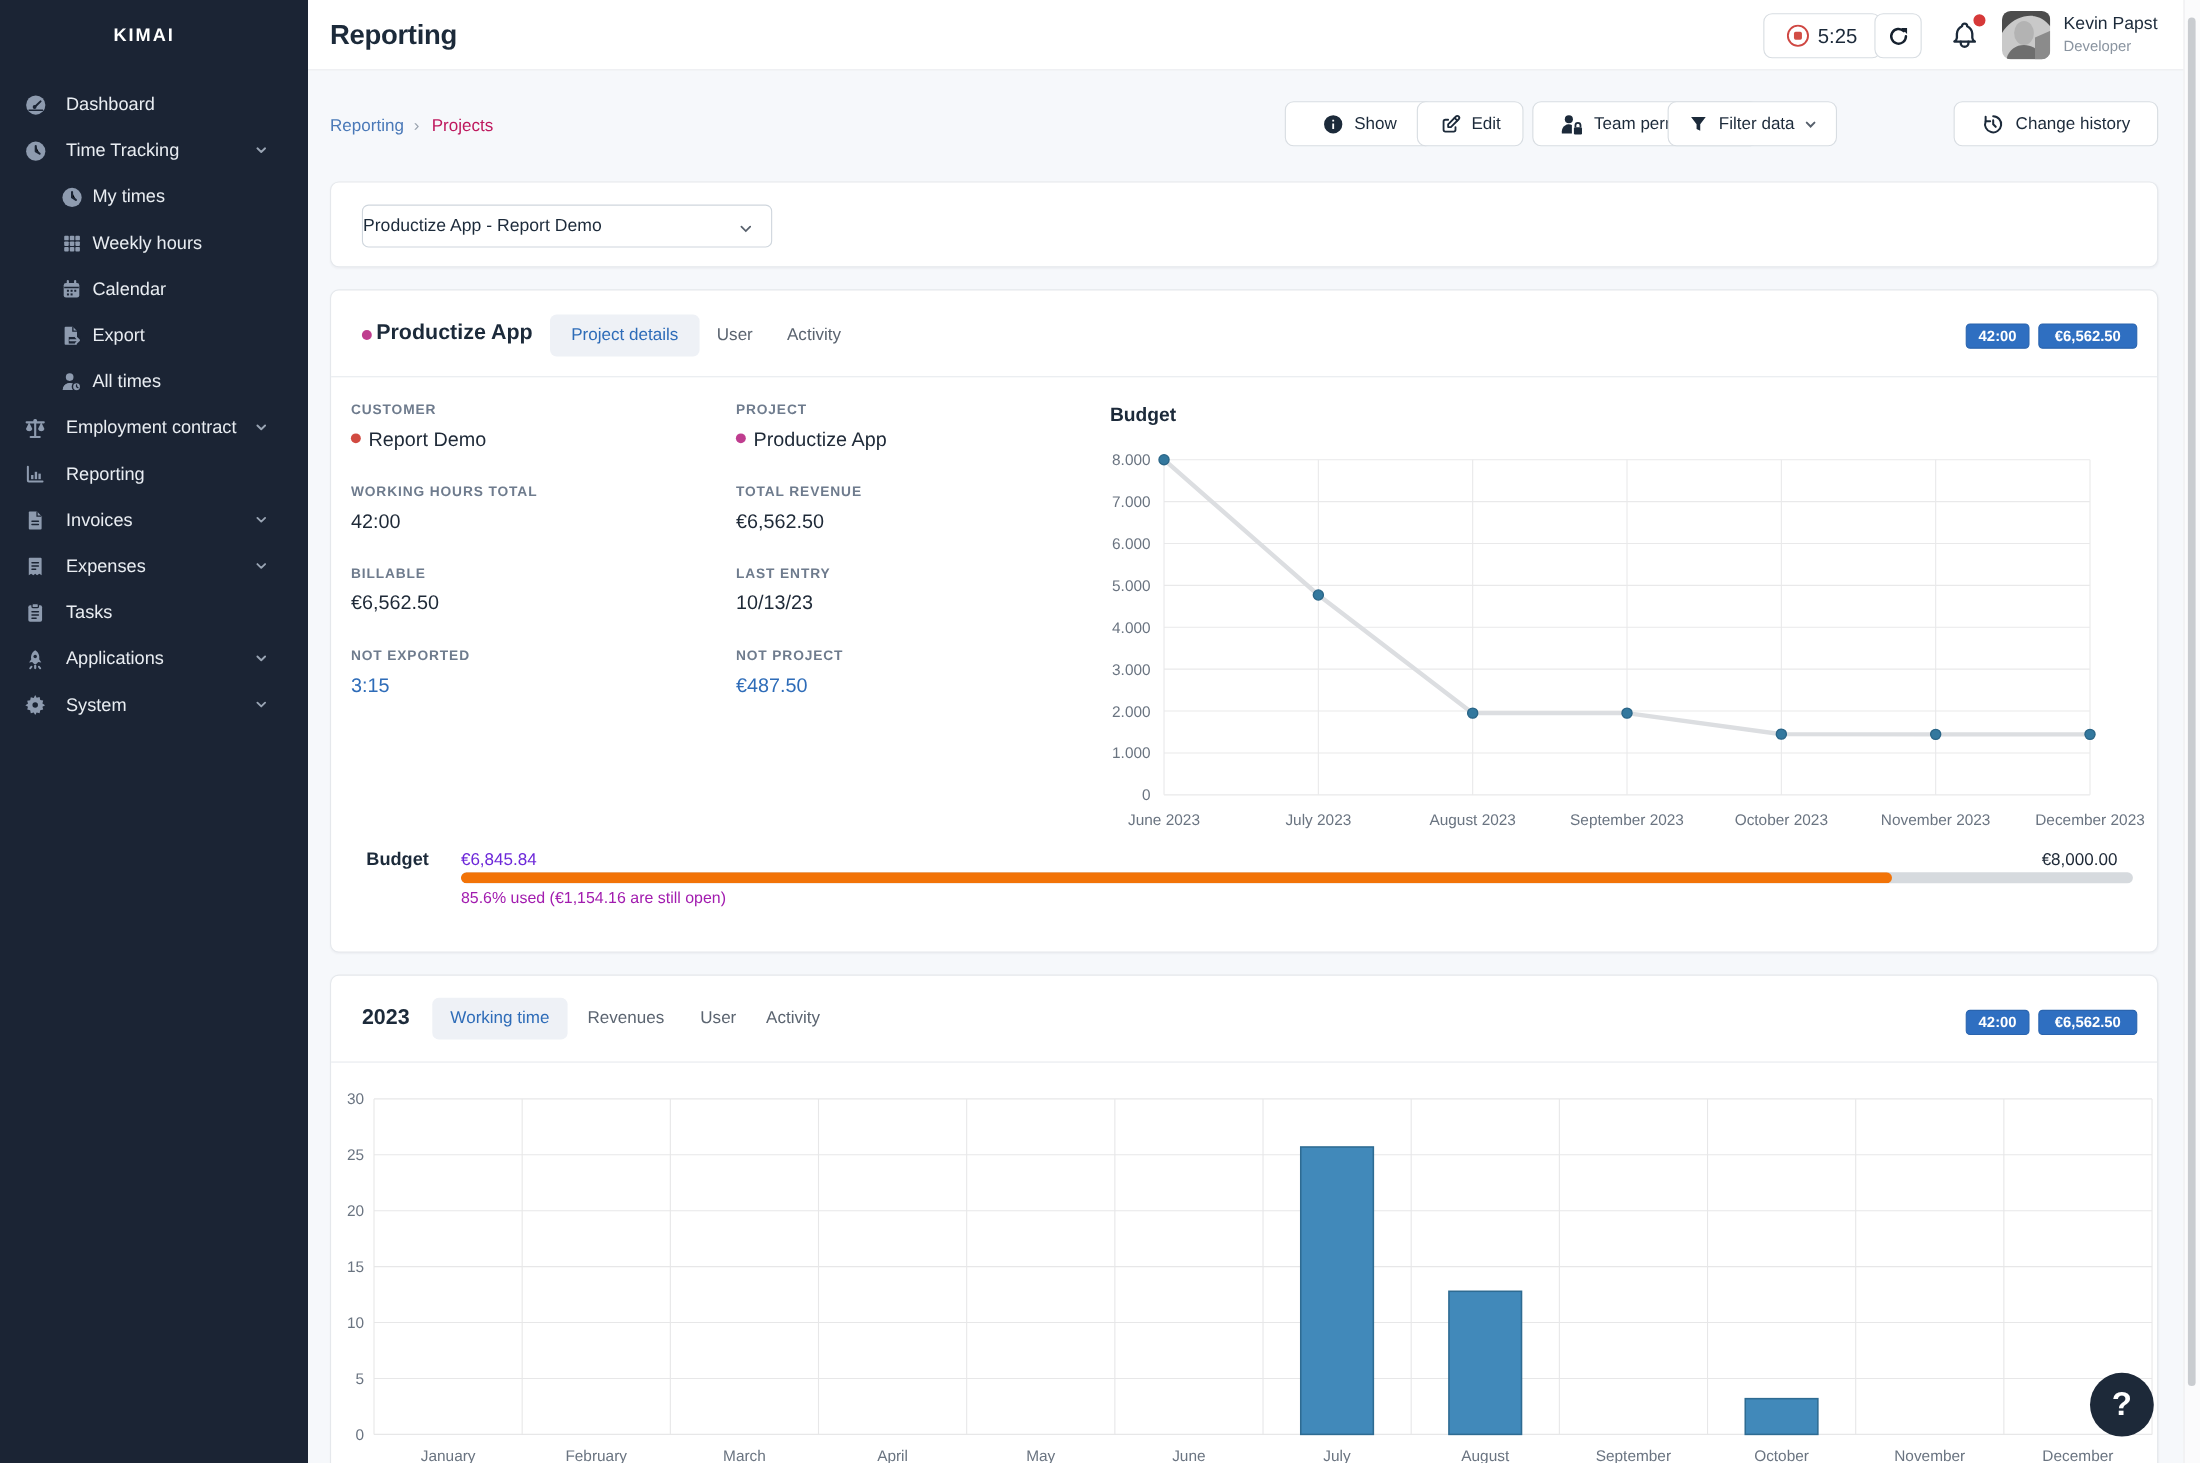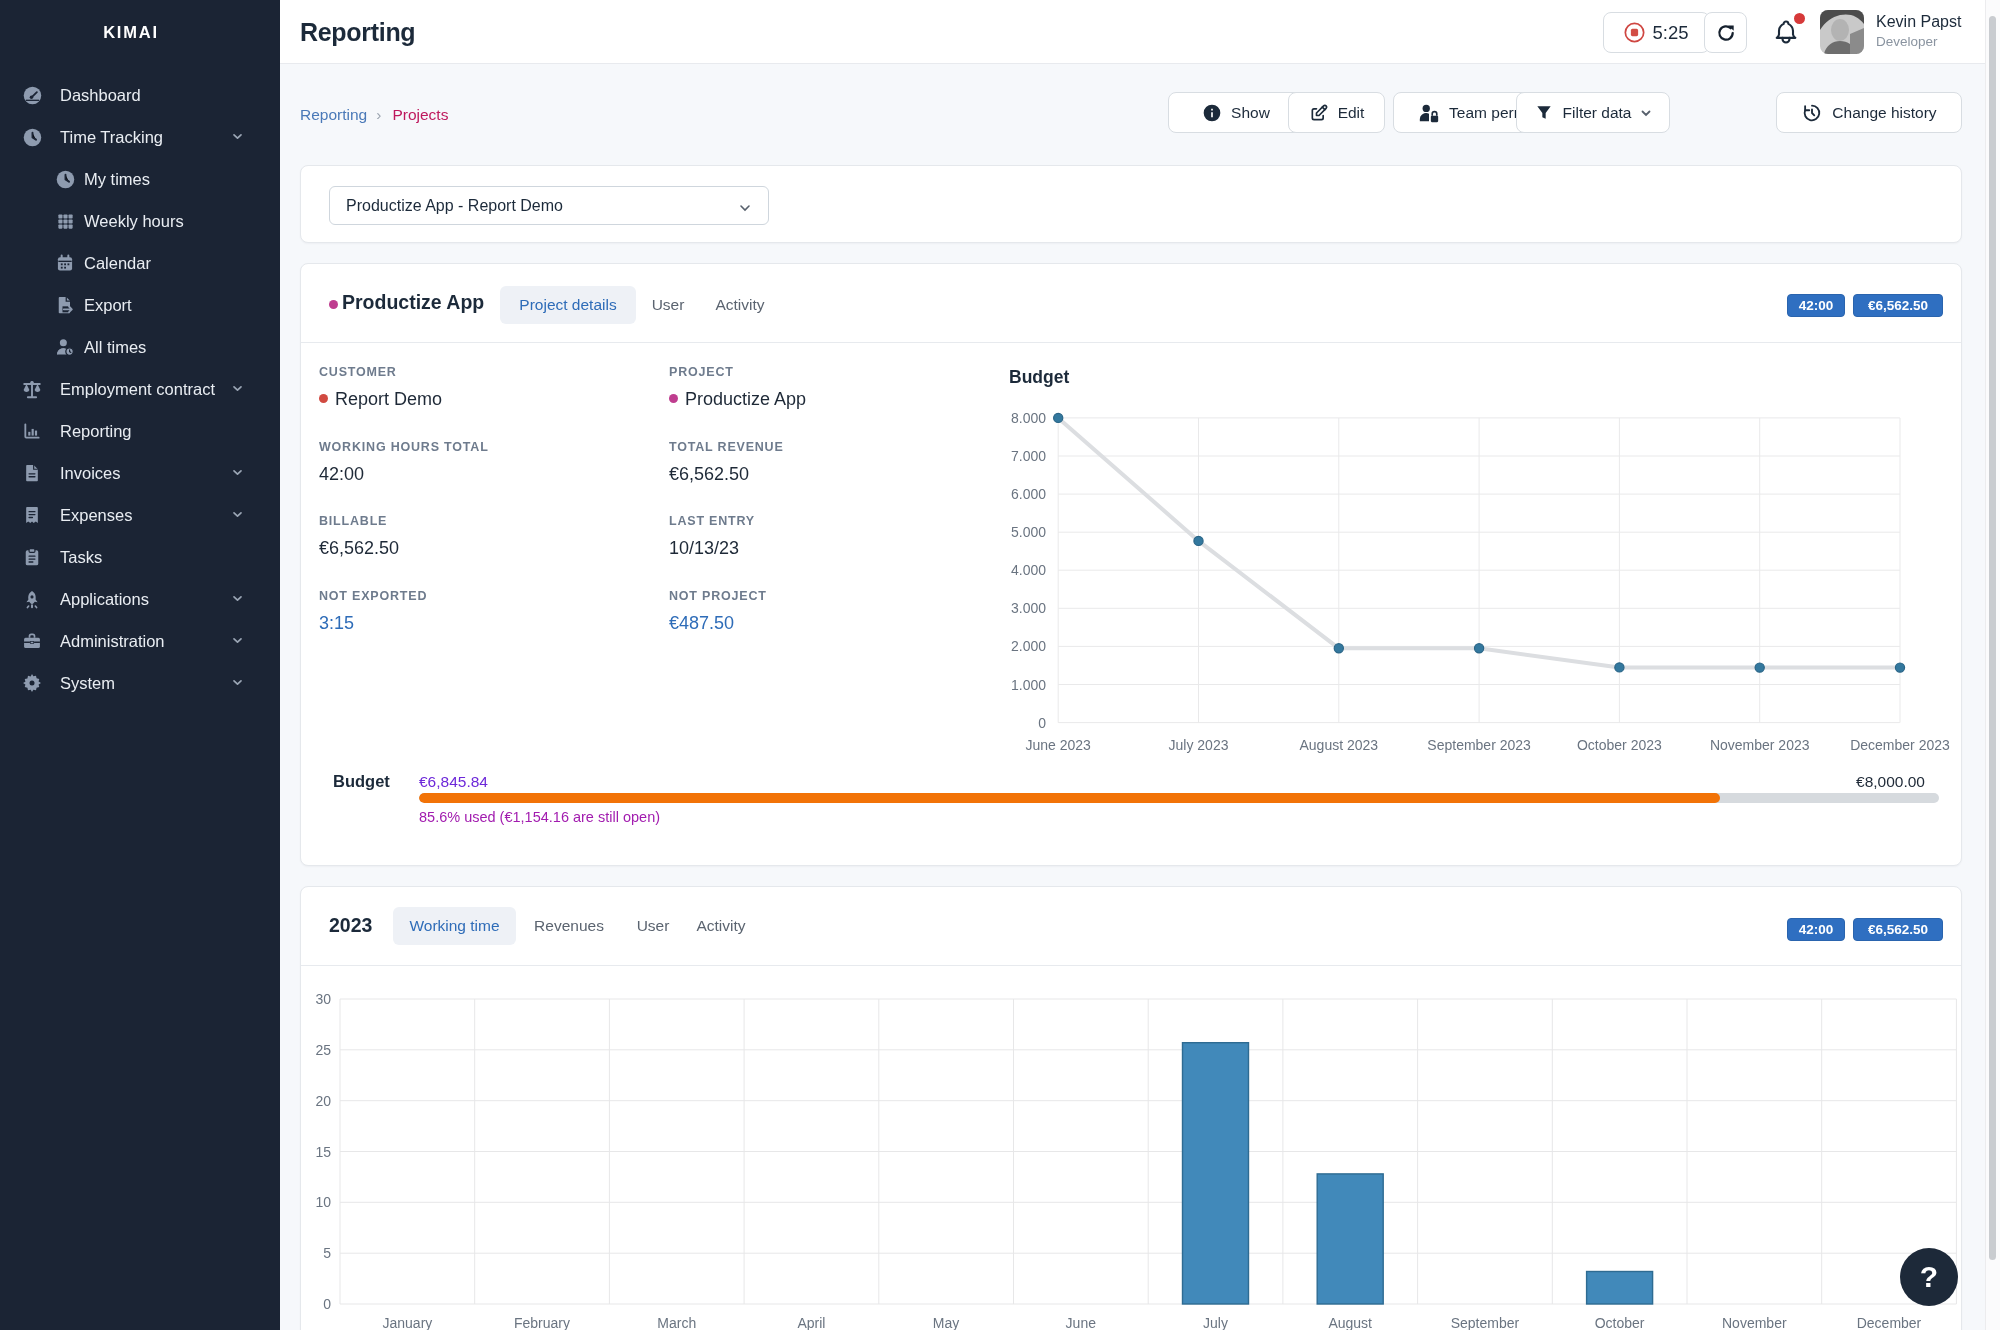--- a/index.html
+++ b/index.html
@@ -28,21 +28,21 @@
 .urole{position:absolute;left:1876px;top:34px;font-size:13.5px;color:#8a94a0}
 
 .crumb{position:absolute;left:300px;top:106px;font-size:15.5px}
 .crumb a{color:#4a79b8;text-decoration:none}
 .crumb .sep{color:#9aa3ae;margin:0 11px 0 9px}
 .crumb b{color:#be185d;font-weight:normal}
 .abtn{position:absolute;top:92px;height:41px;background:#fff;border:1px solid #d8dde2;border-radius:8px;box-sizing:border-box;display:flex;align-items:center;justify-content:center;gap:9px;font-size:15.5px;color:#1c2a3a}
 
 .card{position:absolute;background:#fff;border:1px solid #e5e8ec;border-radius:8px;box-sizing:border-box;box-shadow:0 1px 2px rgba(25,36,50,.04)}
 #card1{left:300px;top:165px;width:1662px;height:78px}
-.select{position:absolute;left:28px;top:20px;width:440px;height:39px;border:1px solid #cfd6dd;border-radius:6px;box-sizing:border-box;display:flex;align-items:center;font-size:16px;color:#1c2a3a;padding-left:16px}
+.select{position:absolute;left:28px;top:20px;width:373px;height:39px;border:1px solid #cfd6dd;border-radius:6px;box-sizing:border-box;display:flex;align-items:center;font-size:16px;color:#1c2a3a;}
 .select .car{position:absolute;right:16px;top:14px}
 #card2{left:300px;top:263px;width:1662px;height:603px}
 #card3{left:300px;top:886px;width:1662px;height:472px}
 .chead{position:absolute;left:0;top:0;right:0;height:78px;border-bottom:1px solid #e7eaee}
 .dot{display:inline-block;width:9px;height:9px;border-radius:50%}
 .ctitle{position:absolute;font-size:19.5px;font-weight:bold;color:#1c2a3a}
 .tab{position:absolute;font-size:15.5px;color:#5b6470;display:flex;align-items:center;justify-content:center}
 .tab.active{background:#eef1f6;border-radius:6px;color:#2e6cb8}
 .badge{position:absolute;height:23px;border-radius:4px;background:#2f6fc1;border:1px solid #2a64ae;color:#fff;font-size:13.5px;font-weight:bold;display:flex;align-items:center;justify-content:center;box-sizing:border-box}
 
@@ -224,37 +224,20 @@
 <div class="it">
         <span class="ic">
           <svg width="20" height="20" viewBox="0 0 24 24">
             <path d="M12 2.5c3.2 1.8 5.2 5.6 4.3 10l2.4 3.4-3.4-.6c-.9 1.3-2 2.3-3.3 2.9-1.3-.6-2.4-1.6-3.3-2.9l-3.4.6 2.4-3.4C6.8 8.1 8.8 4.3 12 2.5z" fill="#8e9baf"></path>
             <circle cx="12" cy="9.5" r="1.9" fill="#1b2434"></circle>
             <path d="M12 19.5v2.5" stroke="#8e9baf" stroke-width="2.4" stroke-linecap="round"></path>
             <path d="M8 20.5l-1.5 1.8M16 20.5l1.5 1.8" stroke="#8e9baf" stroke-width="2" stroke-linecap="round"></path>
           </svg>
         </span>
         <span class="tx">Applications</span>
-        <span class="ch">
-          <svg width="15" height="15" viewBox="0 0 15 15">
-            <path d="M4 5.8l3.5 3.4 3.5-3.4" fill="none" stroke="#9aa5b4" stroke-width="1.7" stroke-linecap="round" stroke-linejoin="round"></path>
-          </svg>
-        </span>
-      </div>
-<div class="it">
-        <span class="ic">
-          <svg width="20" height="20" viewBox="0 0 24 24">
-            <rect x="2.5" y="8" width="19" height="12.5" rx="1.8" fill="#8e9baf"></rect>
-            <path d="M9 8V6a2 2 0 0 1 2-2h2a2 2 0 0 1 2 2v2" fill="none" stroke="#8e9baf" stroke-width="2"></path>
-            <path d="M2.5 13.5h7m5 0h7" stroke="#1b2434" stroke-width="1.6"></path>
-            <rect x="9.5" y="12" width="5" height="3.4" rx="0.8" fill="#1b2434"></rect>
-            <rect x="10.5" y="12.9" width="3" height="1.6" fill="#8e9baf"></rect>
-          </svg>
-        </span>
-        <span class="tx">Administration</span>
         <span class="ch">
           <svg width="15" height="15" viewBox="0 0 15 15">
             <path d="M4 5.8l3.5 3.4 3.5-3.4" fill="none" stroke="#9aa5b4" stroke-width="1.7" stroke-linecap="round" stroke-linejoin="round"></path>
           </svg>
         </span>
       </div>
 <div class="it">
         <span class="ic">
           <svg width="20" height="20" viewBox="0 0 24 24">
             <path d="M12 2l1.6 2.9 3.2-.8.7 3.2 3.2.7-.8 3.2L22.8 13l-2.9 1.6.8 3.2-3.2.7-.7 3.2-3.2-.8L12 23.8l-1.6-2.9-3.2.8-.7-3.2-3.2-.7.8-3.2L1.2 13l2.9-1.6-.8-3.2 3.2-.7.7-3.2 3.2.8z" transform="translate(0,-0.9)" fill="#8e9baf"></path>

